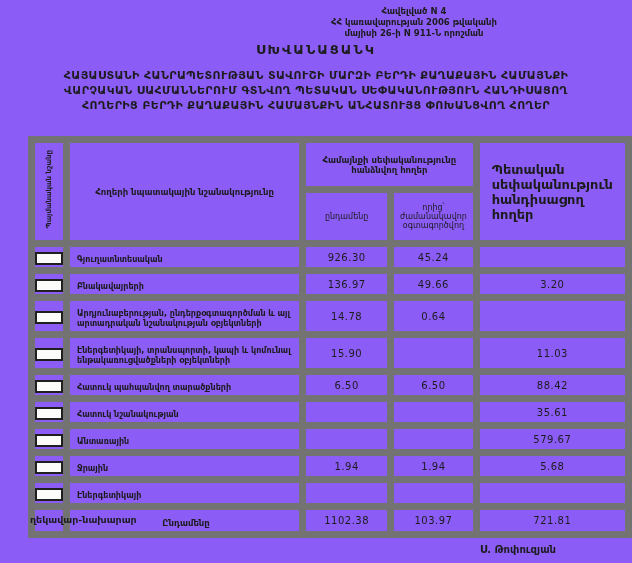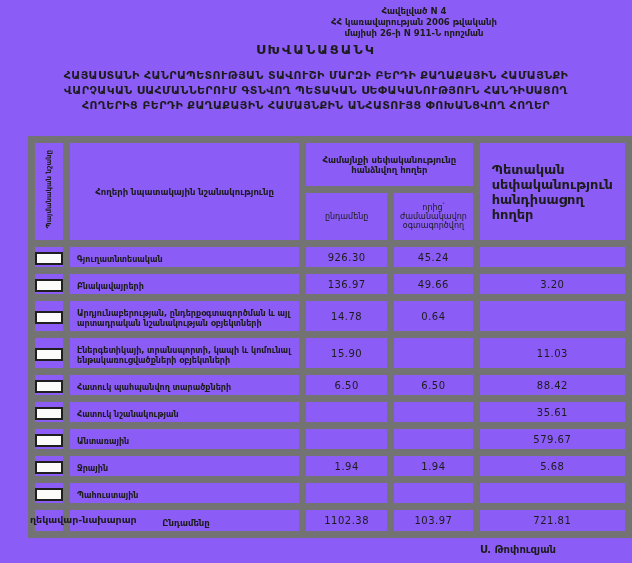--- a/index.html
+++ b/index.html
@@ -234,21 +234,21 @@
         </tr>
         <tr>
           <td class="c-sym"><span class="symbox"></span></td>
           <td class="c-name">Ջրային</td>
           <td class="c-num">1.94</td>
           <td class="c-num">1.94</td>
           <td class="c-num">5.68</td>
         </tr>
         <tr>
           <td class="c-sym"><span class="symbox"></span></td>
-          <td class="c-name">Պահուստային</td>
+          <td class="c-name">Էներգետիկայի</td>
           <td class="c-num"></td>
           <td class="c-num"></td>
           <td class="c-num"></td>
         </tr>
         <tr class="total-row">
           <td class="c-sym"></td>
           <td class="c-name">Ընդամենը</td>
           <td class="c-num">1102.38</td>
           <td class="c-num">103.97</td>
           <td class="c-num">721.81</td>

